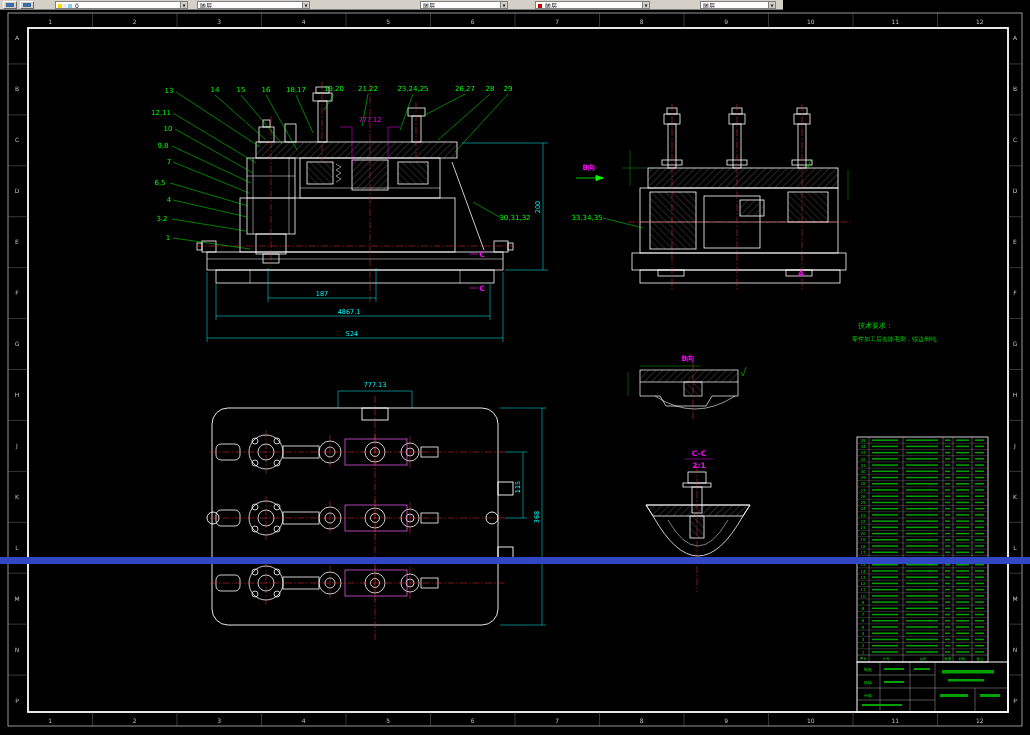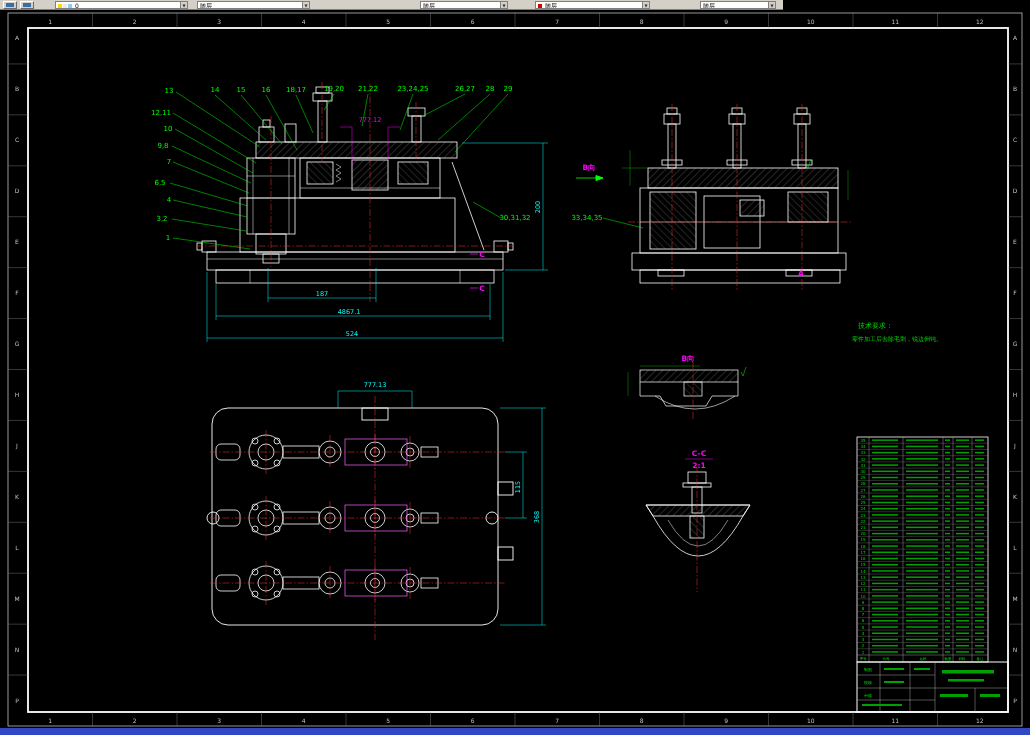--- a/index.html
+++ b/index.html
@@ -1,18 +1,18 @@
 <!DOCTYPE html>
 <html><head>
 <meta charset="utf-8">
 <style>
   *{margin:0;padding:0;box-sizing:border-box}
   html,body{width:1030px;height:735px;background:#000;overflow:hidden;
     font-family:"DejaVu Sans","Liberation Sans",sans-serif}
-  .screen{position:relative;width:1030px;height:735px;background:#404040}
+  .screen{position:relative;width:1030px;height:564px;background:#404040}
 
   
   .toolbar{position:absolute;top:0;left:0;width:783px;height:10px;background:#d4d0c8;
     border-bottom:1px solid #7f7f7f;z-index:5}
   .tb-btn{position:absolute;top:1px;width:14px;height:8px;background:#d4d0c8;
     border:1px solid;border-color:#fff #6a6a6a #6a6a6a #fff}
   .tb-btn .glyph{display:block;margin:1px auto 0;width:8px;height:4px;background:#3a6ea5}
   .combo{position:absolute;top:1px;height:8px;background:#fff;border:1px solid #7f7f7f;
     font-size:6px;line-height:7px;color:#000;padding-left:2px;white-space:nowrap;overflow:hidden}
   .combo .sw{display:inline-block;width:4px;height:4px;margin-right:1px;vertical-align:middle}

